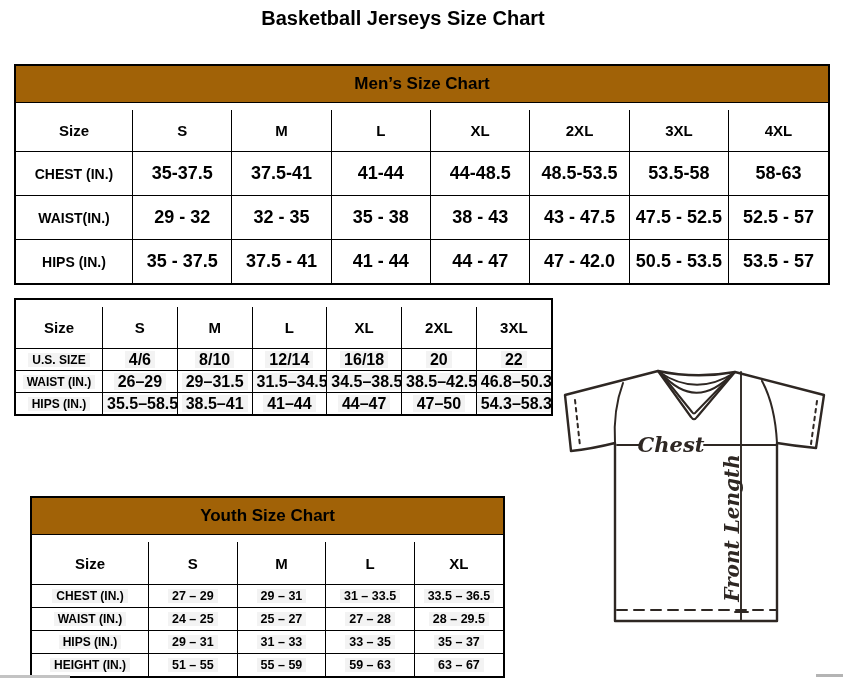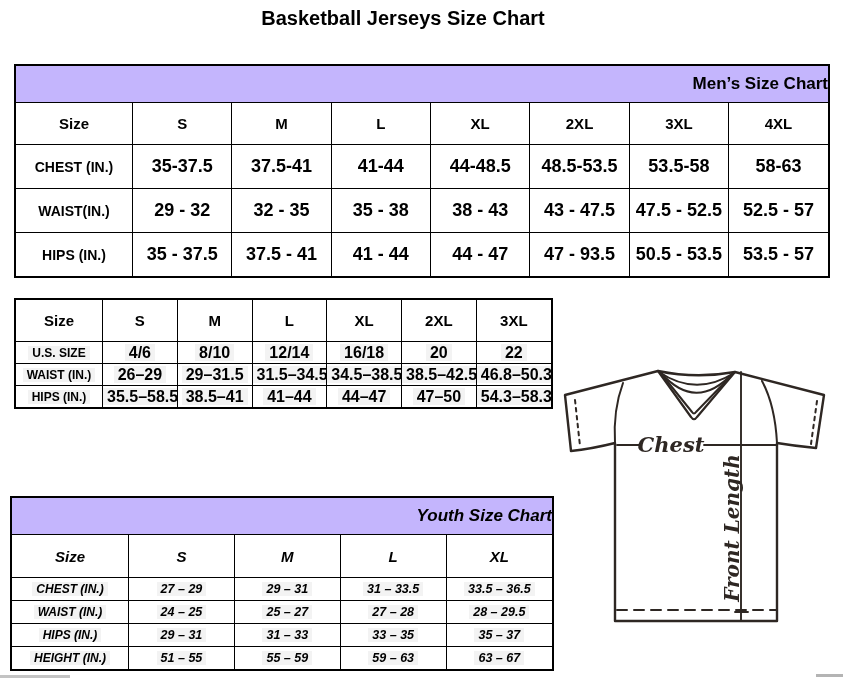--- a/index.html
+++ b/index.html
@@ -6,44 +6,44 @@
   body{
     width:843px;height:679px;position:relative;background:#ffffff;
     font-family:"Liberation Sans",sans-serif;color:#000;overflow:hidden;
   }
   .page-title{
     position:absolute;top:7px;left:0;width:806px;text-align:center;
     font-size:20px;font-weight:bold;letter-spacing:0px;
   }
   .chart{position:absolute;border:2px solid #000;box-sizing:border-box;background:#fff;}
   .chart-title{
-    background:#c4b5fd;border-bottom:1.5px solid #000;text-align:right;
+    background:#a16207;border-bottom:1.5px solid #000;text-align:center;
     font-weight:bold;font-size:17px;
   }
-  .chart table{width:100%;border-collapse:collapse;table-layout:fixed;border:hidden;}
+  .chart table{width:100%;border-collapse:collapse;table-layout:fixed;border:hidden;margin-top:7px;}
   .chart th,.chart td{
     border:1.5px solid #000;text-align:center;vertical-align:middle;
     font-weight:bold;padding:0;overflow:hidden;white-space:nowrap;
   }
   
   #mens{left:14px;top:64px;width:816px;}
   #mens .chart-title{height:36px;line-height:36px;}
   #mens thead th{height:41px;font-size:15px;}
   #mens tbody th,#mens tbody td{height:43px;font-size:18px;}
   #mens th:first-child{width:116px;}
   #mens tbody th{font-size:14px;}
   
   #womens{left:14px;top:298px;width:539px;}
   #womens .chart-title{height:36px;line-height:36px;}
   #womens thead th{height:41px;font-size:15px;}
   #womens tbody th,#womens tbody td{height:21px;font-size:16px;}
   #womens th:first-child{width:86px;}
   #womens tbody th{font-size:12px;}
   
-  #youth{left:10px;top:496px;width:544px;font-style:italic;}
+  #youth{left:30px;top:496px;width:475px;}
   #youth .chart-title{height:36px;line-height:36px;}
   #youth thead th{height:42px;font-size:15px;}
   #youth tbody th,#youth tbody td{height:22px;font-size:12.5px;}
   #youth th:first-child{width:116px;}
   #youth tbody th{font-size:12px;}
   
   #womens tbody .v,#youth tbody .v,
   #womens tbody .rl,#youth tbody .rl{background:#f3f3f3;padding:0 4px;}
   
   #jersey{position:absolute;left:555px;top:355px;width:288px;height:290px;}
@@ -92,21 +92,21 @@
           <td><span class="v">43 - 47.5</span></td>
           <td><span class="v">47.5 - 52.5</span></td>
           <td><span class="v">52.5 - 57</span></td>
         </tr>
         <tr>
           <th><span class="rl">HIPS (IN.)</span></th>
           <td><span class="v">35 - 37.5</span></td>
           <td><span class="v">37.5 - 41</span></td>
           <td><span class="v">41 - 44</span></td>
           <td><span class="v">44 - 47</span></td>
-          <td><span class="v">47 - 93.5</span></td>
+          <td><span class="v">47 - 42.0</span></td>
           <td><span class="v">50.5 - 53.5</span></td>
           <td><span class="v">53.5 - 57</span></td>
         </tr>
       </tbody>
     </table>
 </section>
 
 <section class="chart" id="womens">
   <table>
       <thead>

